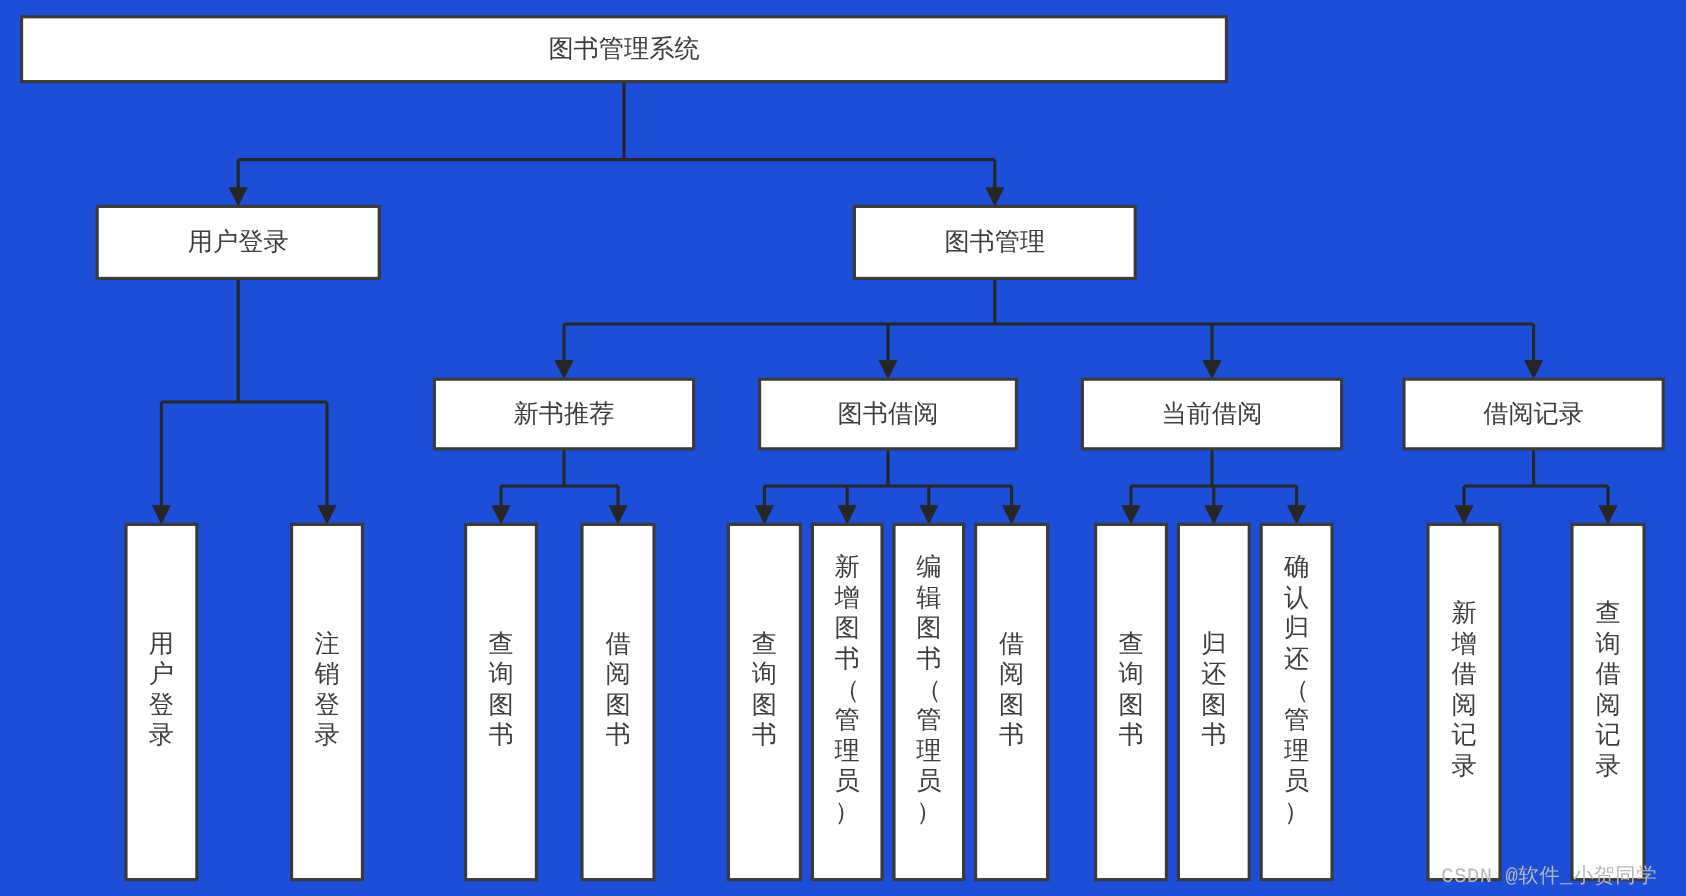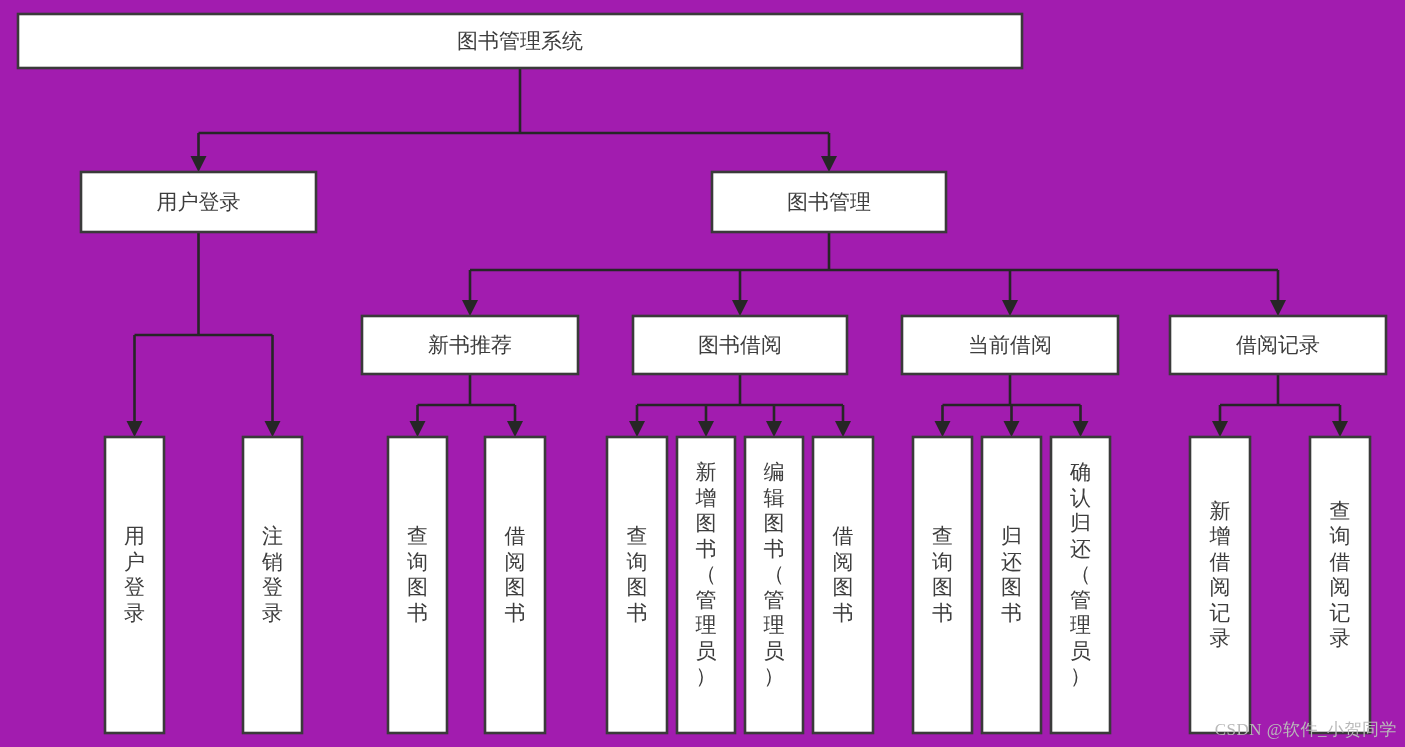--- a/index.html
+++ b/index.html
@@ -8,21 +8,21 @@
     padding: 0;
     background: #ffffff;
   }
   body {
     font-family: "Liberation Sans", "DejaVu Sans", sans-serif;
   }
   #diagram-root {
     position: relative;
     width: 1405px;
     height: 747px;
-    background: #a21caf;
+    background: #1d4ed8;
     overflow: hidden;
   }
   svg.flow {
     position: absolute;
     left: 0;
     top: 0;
     width: 1405px;
     height: 747px;
     display: block;
   }
@@ -49,25 +49,25 @@
     dominant-baseline: middle;
   }
   .node-label-v {
     fill: #3d3d3d;
     font-family: "DejaVu Sans", "Liberation Sans", sans-serif;
     font-size: 21px;
     text-anchor: middle;
   }
   .watermark {
     position: absolute;
-    right: 8px;
+    right: 24px;
     bottom: 6px;
     color: #b9b9b9;
     font-size: 17px;
-    font-family: Liberation Serif, serif;
+    font-family: Liberation Mono, monospace;
     letter-spacing: 0.5px;
     white-space: nowrap;
     user-select: none;
   }
 </style>
 </head>
 <body>
 
 <div id="diagram-root">
 

